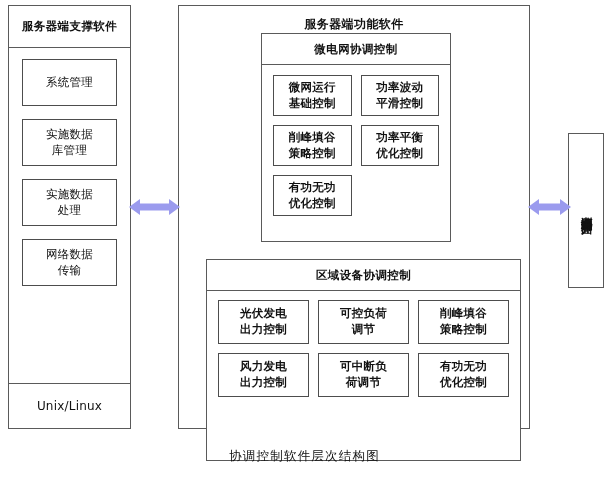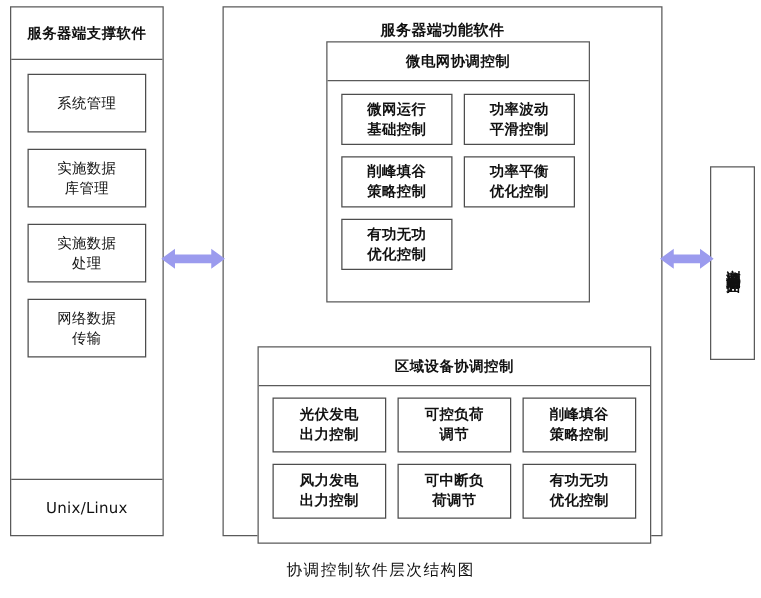--- a/index.html
+++ b/index.html
@@ -126,36 +126,35 @@
     font-size: 11.5px;
     font-weight: bold;
     line-height: 1.35;
     letter-spacing: 0.3px;
   }
 
   
   #micro-section {
     left: 82px;
     top: 27px;
-    width: 211px;
+    width: 190px;
     height: 209px;
   }
   #micro-grid {
     grid-template-columns: 1fr 1fr;
     grid-auto-rows: 41px;
     padding: 10px 11px;
   }
 
   
   #region-section {
     left: 27px;
     top: 253px;
     width: 315px;
-    height: 158px;
-    margin-top: 18px;
+    height: 202px;
   }
   #region-grid {
     grid-template-columns: 1fr 1fr 1fr;
     grid-auto-rows: 44px;
     padding: 9px 11px;
   }
 
   
   #right-panel {
     left: 568px;

